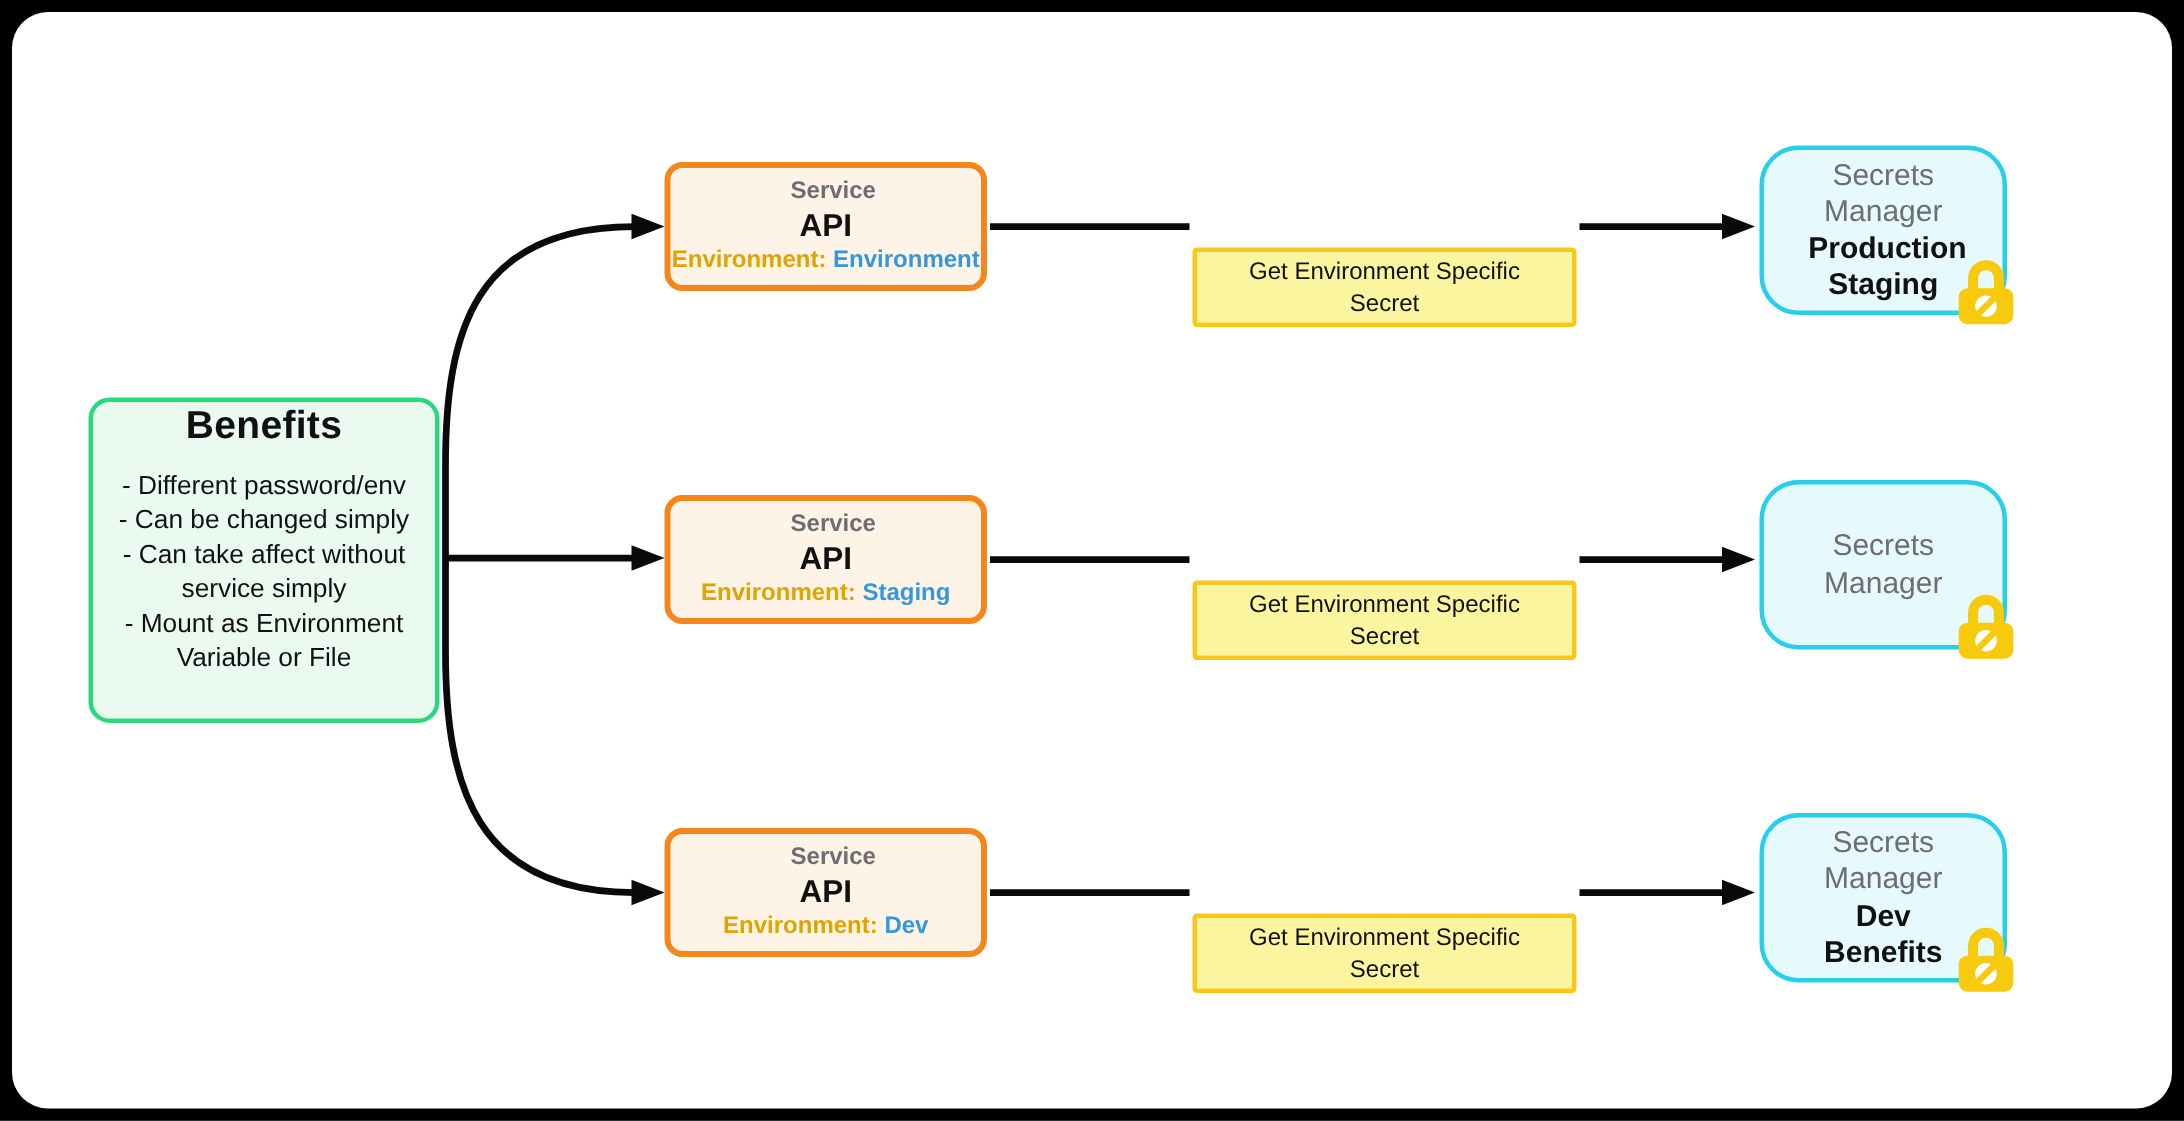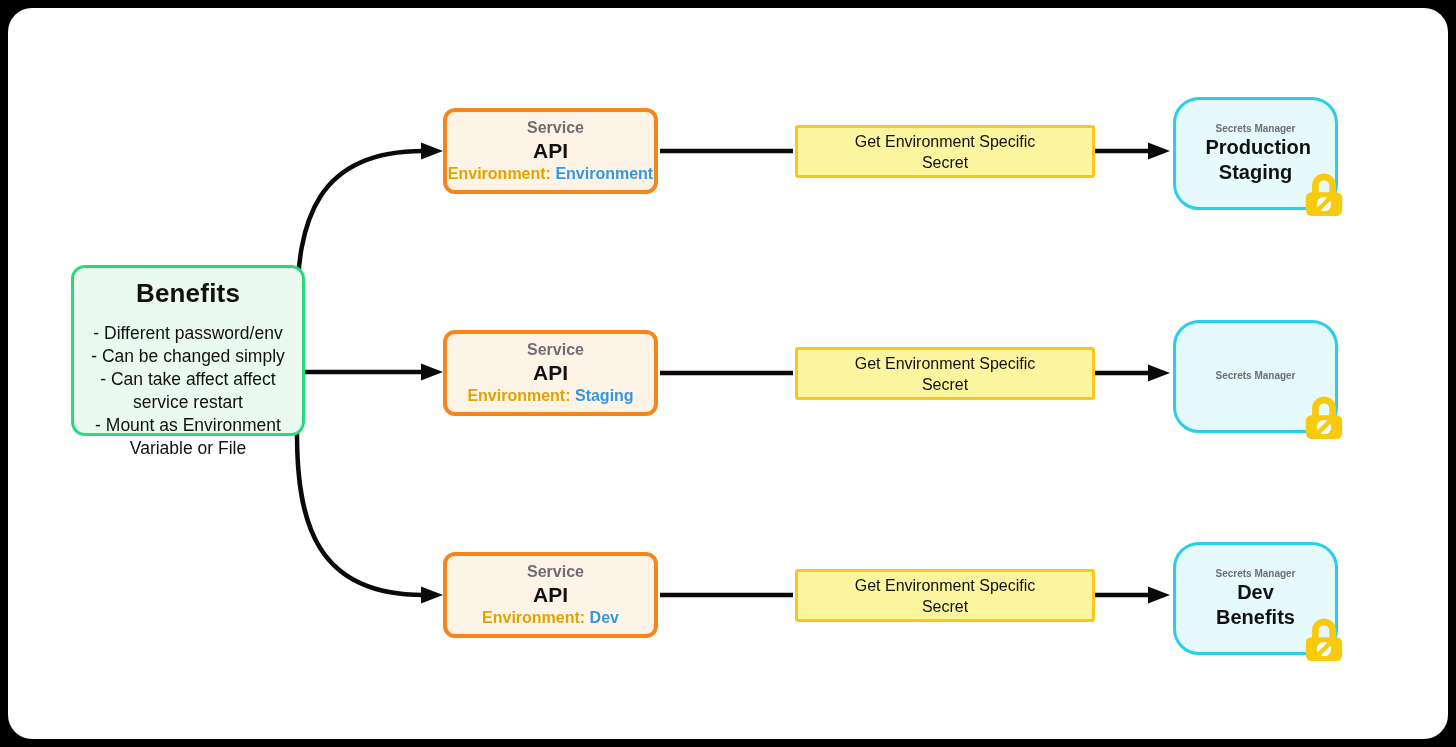--- a/index.html
+++ b/index.html
@@ -16,60 +16,61 @@
   }
   .layer{position:absolute;inset:0;}
   svg.arrows{position:absolute;inset:0;z-index:1;color:var(--arrow,#0a0a0a);}
   svg.arrows path{stroke:currentColor;stroke-width:4.5;fill:none;}
   svg.arrows polygon{fill:currentColor;}
 
   .node{position:absolute;box-sizing:border-box;z-index:2;display:flex;flex-direction:column;align-items:center;justify-content:center;text-align:center;}
 
   
   .benefits{
-    left:71px;top:265px;width:234px;height:171px;
+    left:59px;top:265px;width:234px;height:217px;
     border:3px solid var(--benefits-border);
     background:var(--benefits-fill);
-    border-radius:14px;justify-content:flex-start;padding-top:10px;
+    border-radius:14px;justify-content:flex-start;
   }
   .benefits-title{font-size:26px;font-weight:bold;color:var(--text);letter-spacing:.2px;}
   .benefits-list{margin-top:13px;font-size:17.5px;line-height:23px;color:var(--text);width:228px;}
 
   
   .service{
     width:215px;height:86px;left:443px;
     border:4px solid var(--service-border);
     background:var(--service-fill);
     border-radius:12px;line-height:1.25;
   }
   .service.r1{top:108px}.service.r2{top:330px}.service.r3{top:552px}
   .service .cat{font-size:16px;font-weight:bold;color:var(--muted-text);margin-left:10px;}
   .service .name{font-size:21px;font-weight:bold;color:var(--text);}
   .service .env{font-size:16px;font-weight:bold;color:var(--env-label);}
   .service .env .val{color:var(--env-value);}
 
   
   .action{
-    width:300px;height:53px;left:795px;
+    width:256px;height:53px;left:795px;
     border:3px solid var(--action-border);
     background:var(--action-fill);
     border-radius:3px;
+    margin-top:40px;
   }
   .action.r1{top:125px}.action.r2{top:347px}.action.r3{top:569px}
   .action .txt{font-size:16px;line-height:21px;color:var(--text);max-width:200px;}
 
   
   .store{
     width:165px;height:113px;left:1173px;
     border:3.5px solid var(--store-border);
     background:var(--store-fill);
     border-radius:26px;line-height:1.22;
   }
   .store.r1{top:97px}.store.r2{top:320px}.store.r3{top:542px}
-  .store .cat{font-size:10px;font-weight:bold;color:var(--muted-text);width:100px;}
+  .store .cat{font-size:20px;font-weight:normal;color:var(--muted-text);width:100px;}
   .store .name{font-size:20px;font-weight:bold;color:var(--text);width:100px;}
 
   
   .lock{position:absolute;width:46px;height:46px;left:1301px;z-index:3;}
   .lock.r1{top:172px}.lock.r2{top:395px}.lock.r3{top:617px}
   .lock .gold{fill:var(--lock-gold);}
   .lock .shackle{fill:none;stroke:var(--lock-gold);stroke-width:7;}
   .lock .hole{fill:#fff;}
   .lock .slash{stroke:var(--lock-gold);stroke-width:4.5;}
 </style>
@@ -101,21 +102,21 @@
       <polygon points="1170,373 1148,364.5 1148,381.5"></polygon>
       <path d="M 1053 595 L 1150 595"></path>
       <polygon points="1170,595 1148,586.5 1148,603.5"></polygon>
     </svg>
 
     <div class="node benefits">
       <div class="benefits-title">Benefits</div>
       <div class="benefits-list">
         <div>- Different password/env</div>
         <div>- Can be changed simply</div>
-        <div>- Can take affect affect service restart</div>
+        <div>- Can take affect without service simply</div>
         <div>- Mount as Environment Variable or File</div>
       </div>
     </div>
 
     <div class="node service r1">
       <div class="cat">Service</div>
       <div class="name">API</div>
       <div class="env">
         <span>Environment:</span>
         <span class="val">Environment</span>

